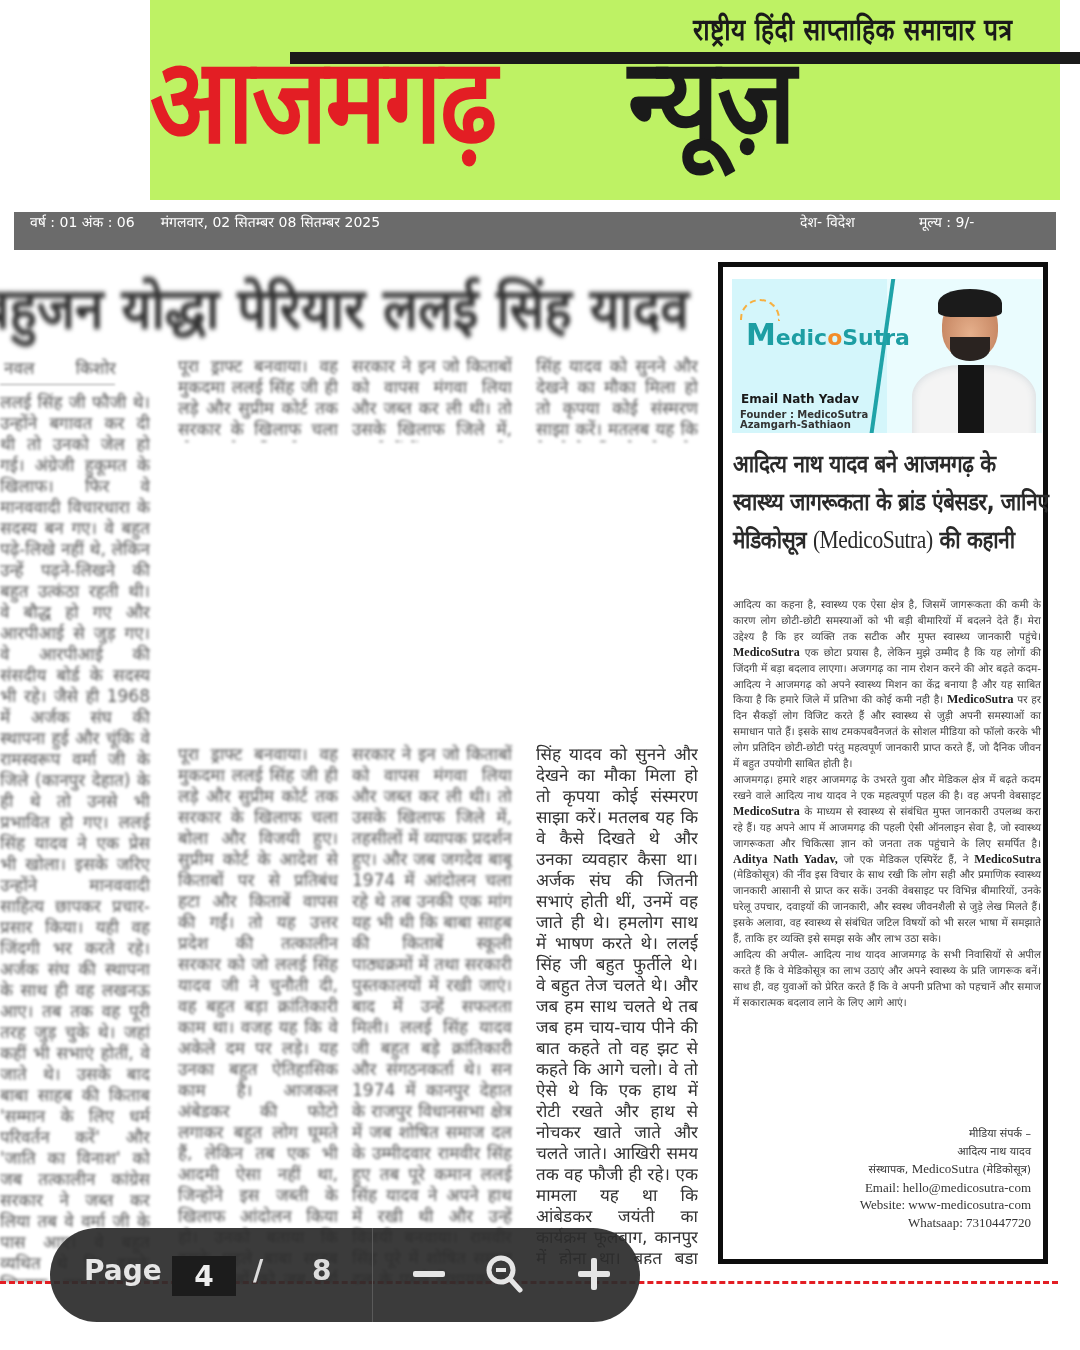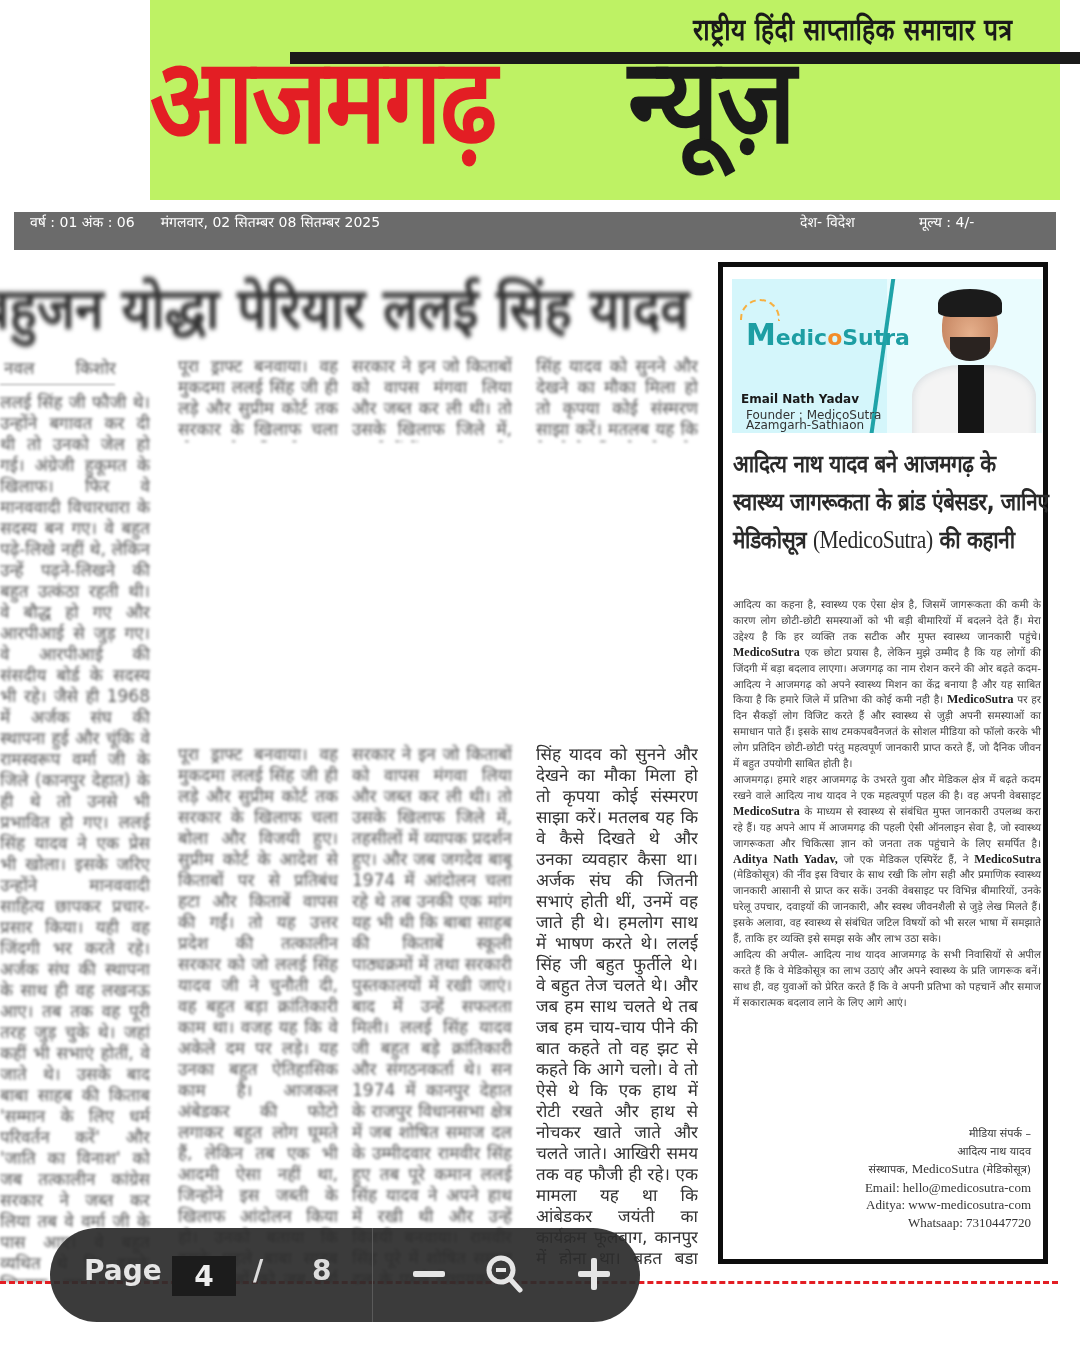--- a/index.html
+++ b/index.html
@@ -41,21 +41,21 @@
   
   .ad-box { position:absolute; left:718px; top:262px; width:330px; height:1002px; border:5px solid #0d0d0d; background:#fff; box-sizing:border-box; }
   .banner { position:absolute; left:9px; top:12px; width:310px; height:154px; background:#d4f6fb; overflow:hidden; }
   .banner-slash { position:absolute; left:148px; top:-10px; width:4px; height:180px; background:#1fa3a8; transform:rotate(8deg); }
   .banner-right { position:absolute; left:155px; top:0; width:160px; height:154px; background:#eafcfe; }
   .logo { position:absolute; left:14px; top:38px; font-size:22px; font-weight:bold; color:#1d9ea3; }
   .logo .m { font-size:30px; color:#1d9ea3; }
   .logo .o { color:#f28c28; }
   .sun { position:absolute; left:8px; top:20px; width:36px; height:20px; border-radius:36px 36px 0 0; border:2px dashed #f7b040; border-bottom:none; }
   .person-name { position:absolute; left:9px; top:113px; font-size:12px; font-weight:bold; color:#1a1a1a; }
-  .person-role { position:absolute; left:14px; top:131px; font-size:12px; font-weight:normal; color:#333; line-height:10px; }
+  .person-role { position:absolute; left:8px; top:131px; font-size:10px; font-weight:bold; color:#333; line-height:10px; }
   .portrait-head { position:absolute; left:210px; top:18px; width:56px; height:62px; border-radius:45%; background:radial-gradient(ellipse at 50% 60%, #e6b08c, #c98a66 70%); }
   .portrait-hair { position:absolute; left:206px; top:10px; width:64px; height:28px; border-radius:50% 50% 20% 20%; background:#1b1b1b; }
   .portrait-beard { position:absolute; left:218px; top:58px; width:40px; height:24px; border-radius:0 0 50% 50%; background:#2a2320; }
   .portrait-body { position:absolute; left:180px; top:86px; width:124px; height:80px; border-radius:40% 40% 0 0; background:#f4f4f4; box-shadow:inset 0 0 8px #cfd6da; }
   .portrait-shirt { position:absolute; left:226px; top:86px; width:26px; height:70px; background:#151515; }
 
   .ad-headline { position:absolute; left:10px; top:178px; width:312px; font-size:24px; font-weight:bold; line-height:38px; color:#2a2a2a; letter-spacing:-0.5px; transform:scaleX(0.86); transform-origin:left top; white-space:nowrap; }
   .ad-headline .latin { font-family:"Liberation Serif", serif; font-weight:normal; font-size:25px; }
   .ad-body { position:absolute; left:10px; top:330px; width:308px; font-size:10.4px; line-height:15.9px; color:#444; text-align:justify; filter:blur(0.25px); }
   .ad-body p { margin:0; }
@@ -85,21 +85,21 @@
   <div class="tagline">राष्ट्रीय हिंदी साप्ताहिक समाचार पत्र</div>
   <div class="title-bar"></div>
   <div class="title-red">आजमगढ़</div>
   <div class="title-black">न्यूज़</div>
 </div>
 
 <div class="strip">
   <span class="s-issue">वर्ष : 01 अंक : 06</span>
   <span class="s-date">मंगलवार, 02 सितम्बर 08 सितम्बर 2025</span>
   <span class="s-section">देश- विदेश</span>
-  <span class="s-price">मूल्य :  4/-</span>
+  <span class="s-price">मूल्य :  9/-</span>
 </div>
 
 <div class="left-article">
   <div class="headline">बहुजन योद्धा पेरियार ललई सिंह यादव</div>
   <div class="col" style="left:4px; top:100px; width:112px; height:20px;">नवल किशोर कुमार</div>
   <div class="byline-rule"></div>
   <div class="col" style="left:0; top:134px; width:150px; height:890px;">ललई सिंह जी फौजी थे। उन्होंने बगावत कर दी थी तो उनको जेल हो गई। अंग्रेजी हुकूमत के खिलाफ। फिर वे मानववादी विचारधारा के सदस्य बन गए। वे बहुत पढ़े-लिखे नहीं थे, लेकिन उन्हें पढ़ने-लिखने की बहुत उत्कंठा रहती थी। वे बौद्ध हो गए और आरपीआई से जुड़ गए। वे आरपीआई की संसदीय बोर्ड के सदस्य भी रहे। जैसे ही 1968 में अर्जक संघ की स्थापना हुई और चूंकि वे रामस्वरूप वर्मा जी के जिले (कानपुर देहात) के ही थे तो उनसे भी प्रभावित हो गए। ललई सिंह यादव ने एक प्रेस भी खोला। इसके जरिए उन्होंने मानववादी साहित्य छापकर प्रचार-प्रसार किया। यही वह जिंदगी भर करते रहे। अर्जक संघ की स्थापना के साथ ही वह लखनऊ आए। तब तक वह पूरी तरह जुड़ चुके थे। जहां कहीं भी सभाएं होतीं, वे जाते थे। उसके बाद बाबा साहब की किताब 'सम्मान के लिए धर्म परिवर्तन करें' और 'जाति का विनाश' को जब तत्कालीन कांग्रेस सरकार ने जब्त कर लिया तब वे वर्मा जी के पास आए। वे बहुत व्यथित थे कि इसके खिलाफ तब आंदोलन चलाना चाहिए। फिर आंदोलन की रूपरेखा बनी और सभाएं व प्रदर्शन आदि शुरू किया गया। फिर ललई जी ने कहा कि हमें सरकार के इस फैसले के खिलाफ हाईकोर्ट में याचिका दायर करनी चाहिए। एक सवाल यह भी है। उनके कहने पर बनवासी सिंह यादव जी कि कचेहरी सिंह भी जनसभा से अपील की।</div>
   <div class="col" style="left:178px; top:98px; width:160px; height:86px;">पूरा ड्राफ्ट बनवाया। वह मुकदमा ललई सिंह जी ही लड़े और सुप्रीम कोर्ट तक सरकार के खिलाफ चला बोला और विजयी हुए। सुप्रीम कोर्ट के आदेश से किताबों पर से प्रतिबंध हटा और किताबें वापस की गईं। तो यह उत्तर प्रदेश की तत्कालीन सरकार को जो ललई सिंह यादव जी ने चुनौती दी, वह बहुत बड़ा क्रांतिकारी काम था। वजह यह कि वे अकेले दम पर लड़े। यह उनका बहुत ऐतिहासिक काम है। आजकल अंबेडकर की फोटो लगाकर बहुत लोग घूमते हैं, लेकिन तब एक भी आदमी ऐसा नहीं था, जिन्होंने इस जब्ती के खिलाफ आंदोलन किया हो। उनको बताया कि इसके पहले बाबा साहब की किताबों को जब वर्मा जी उत्तर प्रदेश के वित्तमंत्री थे, उन्होंने पूरे प्रदेश के सभी सरकारी पुस्तकालयों और अनुदान पर चलने वाली पुस्तकालयों में और उस समय हरिजन पुस्तकालय हुआ करते थे, सभी में अनिवार्य रूप से रखवाने का आदेश जारी किया था।</div>
   <div class="col" style="left:352px; top:98px; width:160px; height:86px;">सरकार ने इन जो किताबों को वापस मंगवा लिया और जब्त कर ली थी। तो उसके खिलाफ जिले में, तहसीलों में व्यापक प्रदर्शन हुए। और जब जगदेव बाबू 1974 में आंदोलन चला रहे थे तब उनकी एक मांग यह भी थी कि बाबा साहब की किताबें स्कूली पाठ्यक्रमों में तथा सरकारी पुस्तकालयों में रखी जाएं। बाद में उन्हें सफलता मिली। ललई सिंह यादव जी बहुत बड़े क्रांतिकारी और संगठनकर्ता थे। सन 1974 में कानपुर देहात के राजपुर विधानसभा क्षेत्र में जब शोषित समाज दल के उम्मीदवार रामवीर सिंह हुए तब पूरे कमान ललई सिंह यादव ने अपने हाथ में रखी थी और उन्हें विजयी बनवाया। रामवीर सिंह पूरे में शोषित समाज दल के पहले विधायक थे। अब यह सिलसिला हो गया है। पहले यह विधानसभा क्षेत्र वर्मा जी का था। जब वर्मा जी के ऊपर हाईकोर्ट ने पांच साल तक चुनाव लड़ने से रोक दिया तब रामवीर सिंह चुनाव लड़े थे और ललई सिंह यादव ने नेतृत्व में ही वह विजयी हुए थे।</div>
   <div class="col" style="left:536px; top:98px; width:162px; height:86px;">सिंह यादव को सुनने और देखने का मौका मिला हो तो कृपया कोई संस्मरण साझा करें। मतलब यह कि वे कैसे दिखते थे और उनका व्यवहार कैसा था। अर्जक संघ की जितनी सभाएं होती थीं, उनमें वह जाते ही थे। हमलोग साथ में भाषण करते थे। ललई सिंह जी बहुत फुर्तीले थे। वे बहुत तेज चलते थे। और जब हम साथ चलते थे तब जब हम चाय-चाय पीने की बात कहते तो वह झट से कहते कि आगे चलो। वे तो ऐसे थे कि एक हाथ में रोटी रखते और हाथ से नोचकर खाते जाते और चलते जाते। आखिरी समय तक वह फौजी ही रहे। एक मामला यह था कि आंबेडकर जयंती का कार्यक्रम फूलबाग, कानपुर में होना था। बहुत बड़ा कार्यक्रम था। उसमें ललई सिंह यादव को भी जाना था और मुझे भी जाना था। वे लखनऊ आए तो वर्मा जी के यहां मैं भी ठहरा हुआ था। उन्होंने कहा- चलो, हम एक साथ चलते हैं, लेकिन बोला कैसे जाए। इसलिए कि कुछ बोलने का मौका नहीं देंगे।</div>
@@ -162,21 +162,21 @@
 
   <div class="contact">
     <div>मीडिया संपर्क –</div>
     <div>आदित्य नाथ यादव</div>
     <div>
       <span>संस्थापक,</span>
       <span class="en">MedicoSutra</span>
       <span>(मेडिकोसूत्र)</span>
     </div>
     <div class="en">Email: hello@medicosutra-com</div>
-    <div class="en">Aditya: www-medicosutra-com</div>
+    <div class="en">Website: www-medicosutra-com</div>
     <div class="en">Whatsaap: 7310447720</div>
   </div>
 </div>
 
 <div class="dash"></div>
 
 <div class="toolbar">
   <span class="tb-page-label">Page</span>
   <input class="tb-page-input" type="text" value="4" style="">
   <span class="tb-slash">/</span>

